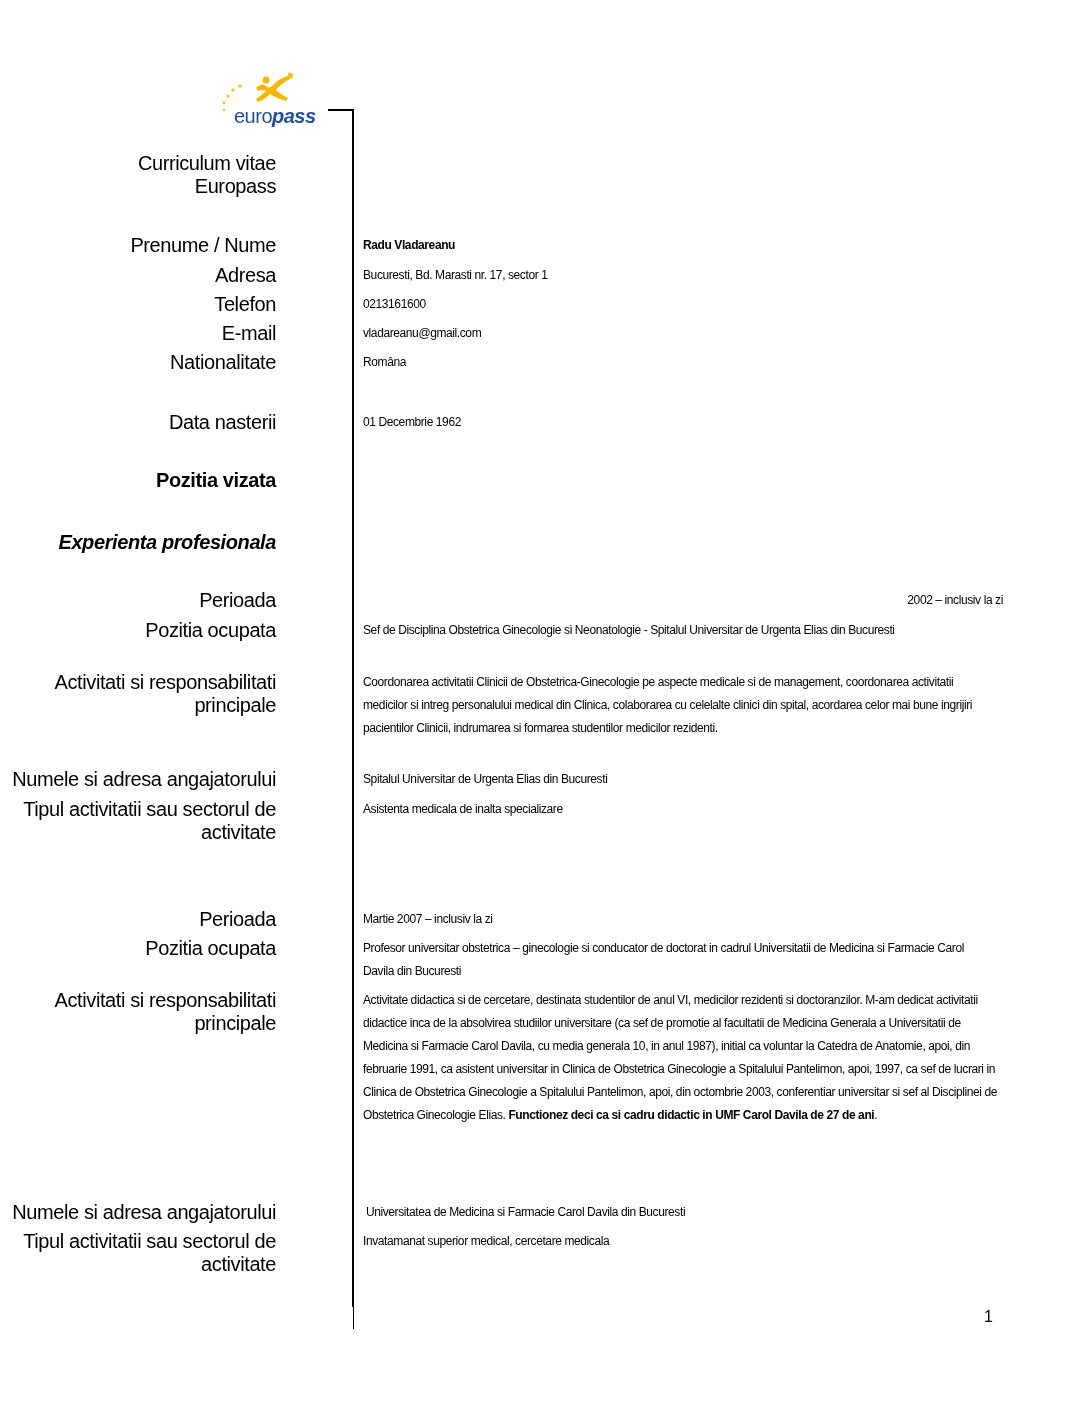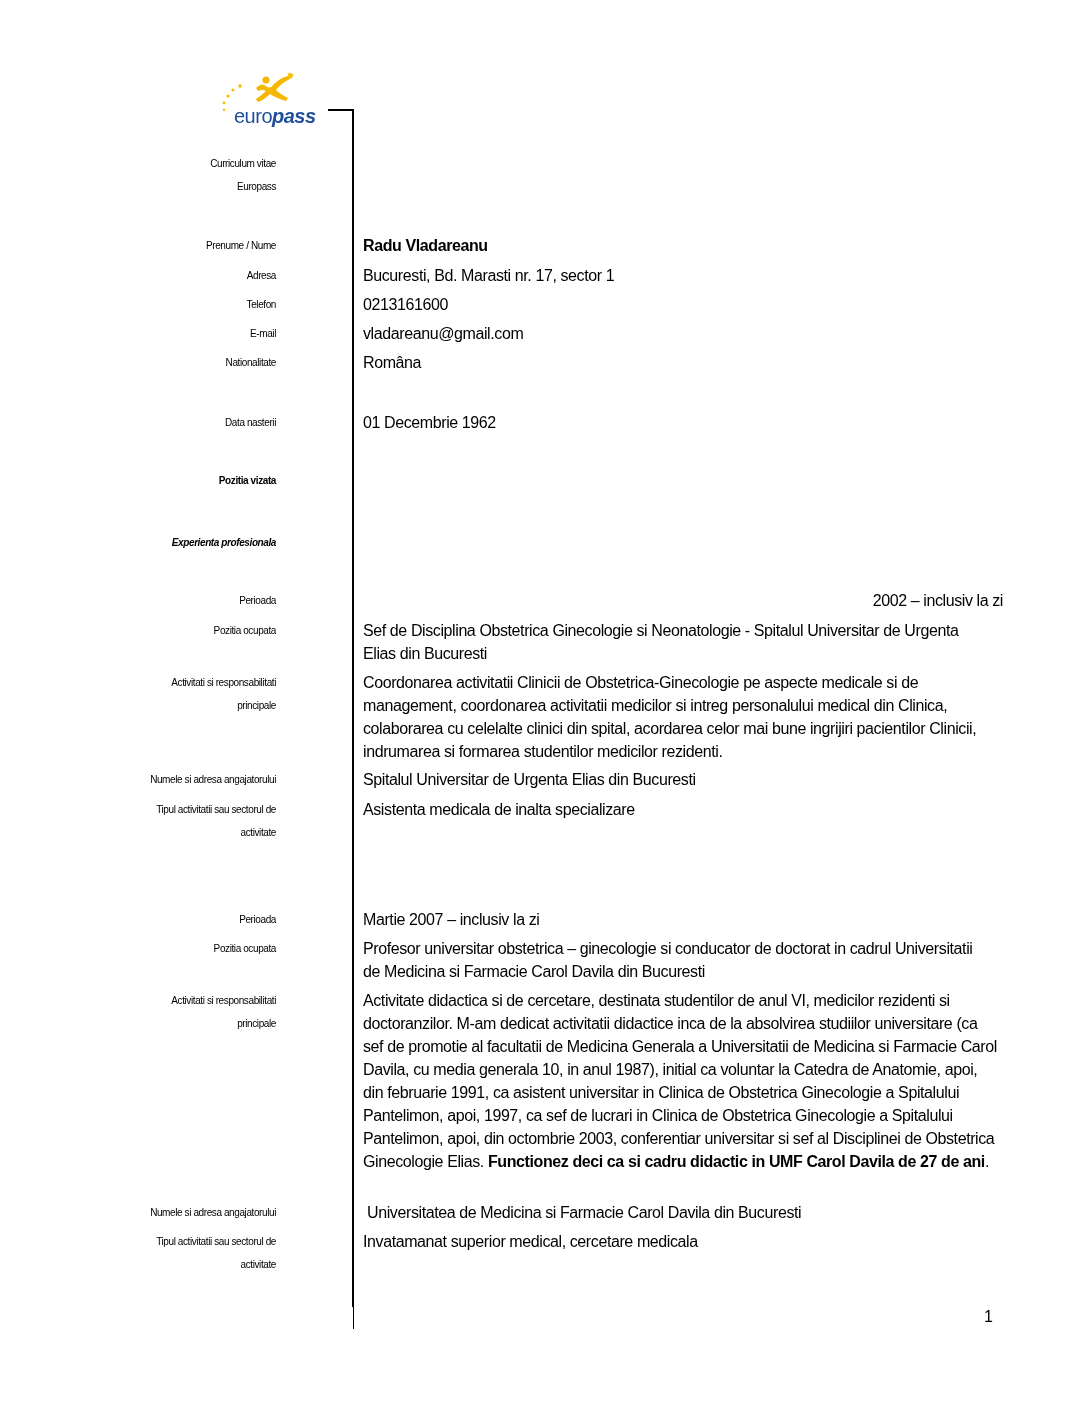--- a/index.html
+++ b/index.html
@@ -5,23 +5,23 @@
   html, body { margin: 0; padding: 0; background: #ffffff; }
   body { width: 1088px; height: 1408px; position: relative; overflow: hidden;
          font-family: "Liberation Sans", sans-serif; color: #000; }
   .page { position: absolute; left: 0; top: 0; width: 1020px; height: 1408px; border-radius: 14px; }
   .vline { position: absolute; left: 352px; top: 110px; width: 2px; height: 1197px; background: #000; }
   .vline-thin { position: absolute; left: 353px; top: 1305px; width: 1px; height: 24px; background: #000; }
   .hline { position: absolute; left: 328px; top: 109px; width: 26px; height: 2px; background: #000; }
   .logo { position: absolute; left: 218px; top: 72px; width: 115px; height: 62px; }
   .logo-text { position: absolute; left: 16px; top: 33px; font-size: 20px; color: #1f4e9c; letter-spacing: -0.5px; white-space: nowrap; }
   .logo-text b { font-weight: bold; font-style: italic; }
-  .lbl { position: absolute; right: 744px; text-align: right; font-size: 10px; line-height: 23px; white-space: nowrap; letter-spacing: -0.4px; }
+  .lbl { position: absolute; right: 744px; text-align: right; font-size: 20px; line-height: 23px; white-space: nowrap; letter-spacing: -0.4px; }
   .lbl.bold { font-weight: bold; }
-  .val { position: absolute; left: 363px; width: 640px; font-size: 16px; line-height: 23px; letter-spacing: -0.4px; }
+  .val { position: absolute; left: 363px; width: 640px; font-size: 12px; line-height: 23px; letter-spacing: -0.4px; }
   .val.bold { font-weight: bold; }
   .val .strong { font-weight: bold; }
   .pagenum { position: absolute; left: 984px; top: 1308px; font-size: 16px; }
 </style>
 </head>
 <body>
 
 <div class="page">
 
   <div class="logo">

